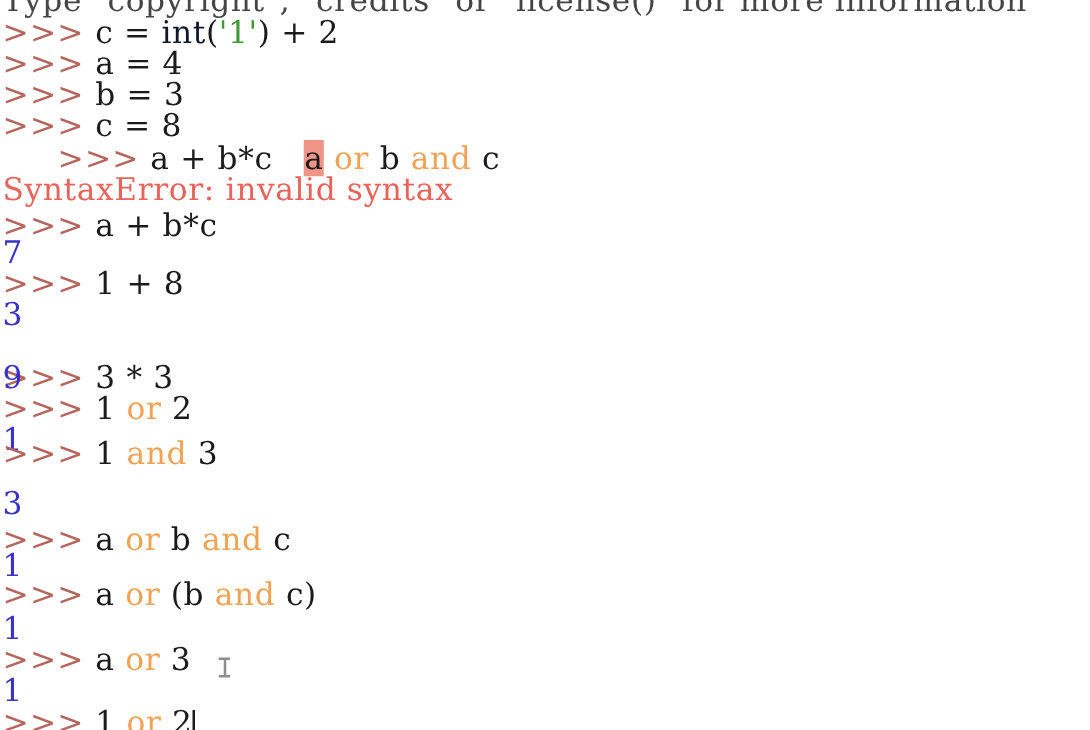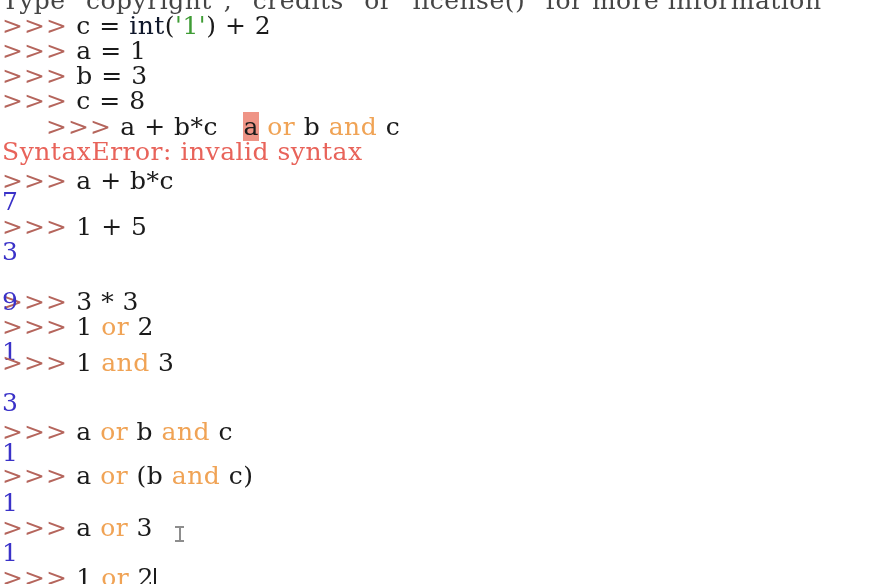--- a/index.html
+++ b/index.html
@@ -85,28 +85,28 @@
   }
 </style>
 </head>
 <body>
 
 <div id="console">
 
   <div id="lines-host">
       <div class="line" style="top: -14px;"><span class="banner">Type "copyright", "credits" or "license()" for more information</span></div>
       <div class="line" style="top: 11.1px;"><span class="prompt">&gt;&gt;&gt;</span><span class="plain"> c = </span><span class="builtin">int</span><span class="plain">(</span><span class="str">'1'</span><span class="plain">) + 2</span></div>
-      <div class="line" style="top: 36.2px;"><span class="prompt">&gt;&gt;&gt;</span><span class="plain"> a = 1</span></div>
+      <div class="line" style="top: 36.2px;"><span class="prompt">&gt;&gt;&gt;</span><span class="plain"> a = 4</span></div>
       <div class="line" style="top: 61.3px;"><span class="prompt">&gt;&gt;&gt;</span><span class="plain"> b = 3</span></div>
       <div class="line" style="top: 86.4px;"><span class="prompt">&gt;&gt;&gt;</span><span class="plain"> c = 8</span></div>
       <div class="line" style="top: 111.5px; margin-left: 44px;"><span class="prompt">&gt;&gt;&gt;</span><span class="plain"> a + b*c   </span><span class="sel">a</span><span class="plain"> </span><span class="kw">or</span><span class="plain"> b </span><span class="kw">and</span><span class="plain"> c</span></div>
       <div class="line" style="top: 136.6px;"><span class="err">SyntaxError: invalid syntax</span></div>
       <div class="line" style="top: 166px;"><span class="prompt">&gt;&gt;&gt;</span><span class="plain"> a + b*c</span></div>
       <div class="line" style="top: 186.8px;"><span class="out">7</span></div>
-      <div class="line" style="top: 211.9px;"><span class="prompt">&gt;&gt;&gt;</span><span class="plain"> 1 + 5</span></div>
+      <div class="line" style="top: 211.9px;"><span class="prompt">&gt;&gt;&gt;</span><span class="plain"> 1 + 8</span></div>
       <div class="line" style="top: 237px;"><span class="out">3</span></div>
       <div class="line" style="top: 275px; margin-top: 12px;"><span class="prompt">&gt;&gt;&gt;</span><span class="plain"> 3 * 3</span></div>
       <div class="line" style="top: 287.2px;"><span class="out">9</span></div>
       <div class="line" style="top: 312.3px;"><span class="prompt">&gt;&gt;&gt;</span><span class="plain"> 1 </span><span class="kw">or</span><span class="plain"> 2</span></div>
       <div class="line" style="top: 337.4px;"><span class="out">1</span></div>
       <div class="line" style="top: 348px;"><span class="prompt">&gt;&gt;&gt;</span><span class="plain"> 1 </span><span class="kw">and</span><span class="plain"> 3</span></div>
       <div class="line" style="top: 387.6px;"><span class="out">3</span></div>
       <div class="line" style="top: 417px;"><span class="prompt">&gt;&gt;&gt;</span><span class="plain"> a </span><span class="kw">or</span><span class="plain"> b </span><span class="kw">and</span><span class="plain"> c</span></div>
       <div class="line" style="top: 437.8px;"><span class="out">1</span></div>
       <div class="line" style="top: 461px;"><span class="prompt">&gt;&gt;&gt;</span><span class="plain"> a </span><span class="kw">or</span><span class="plain"> (b </span><span class="kw">and</span><span class="plain"> c)</span></div>

